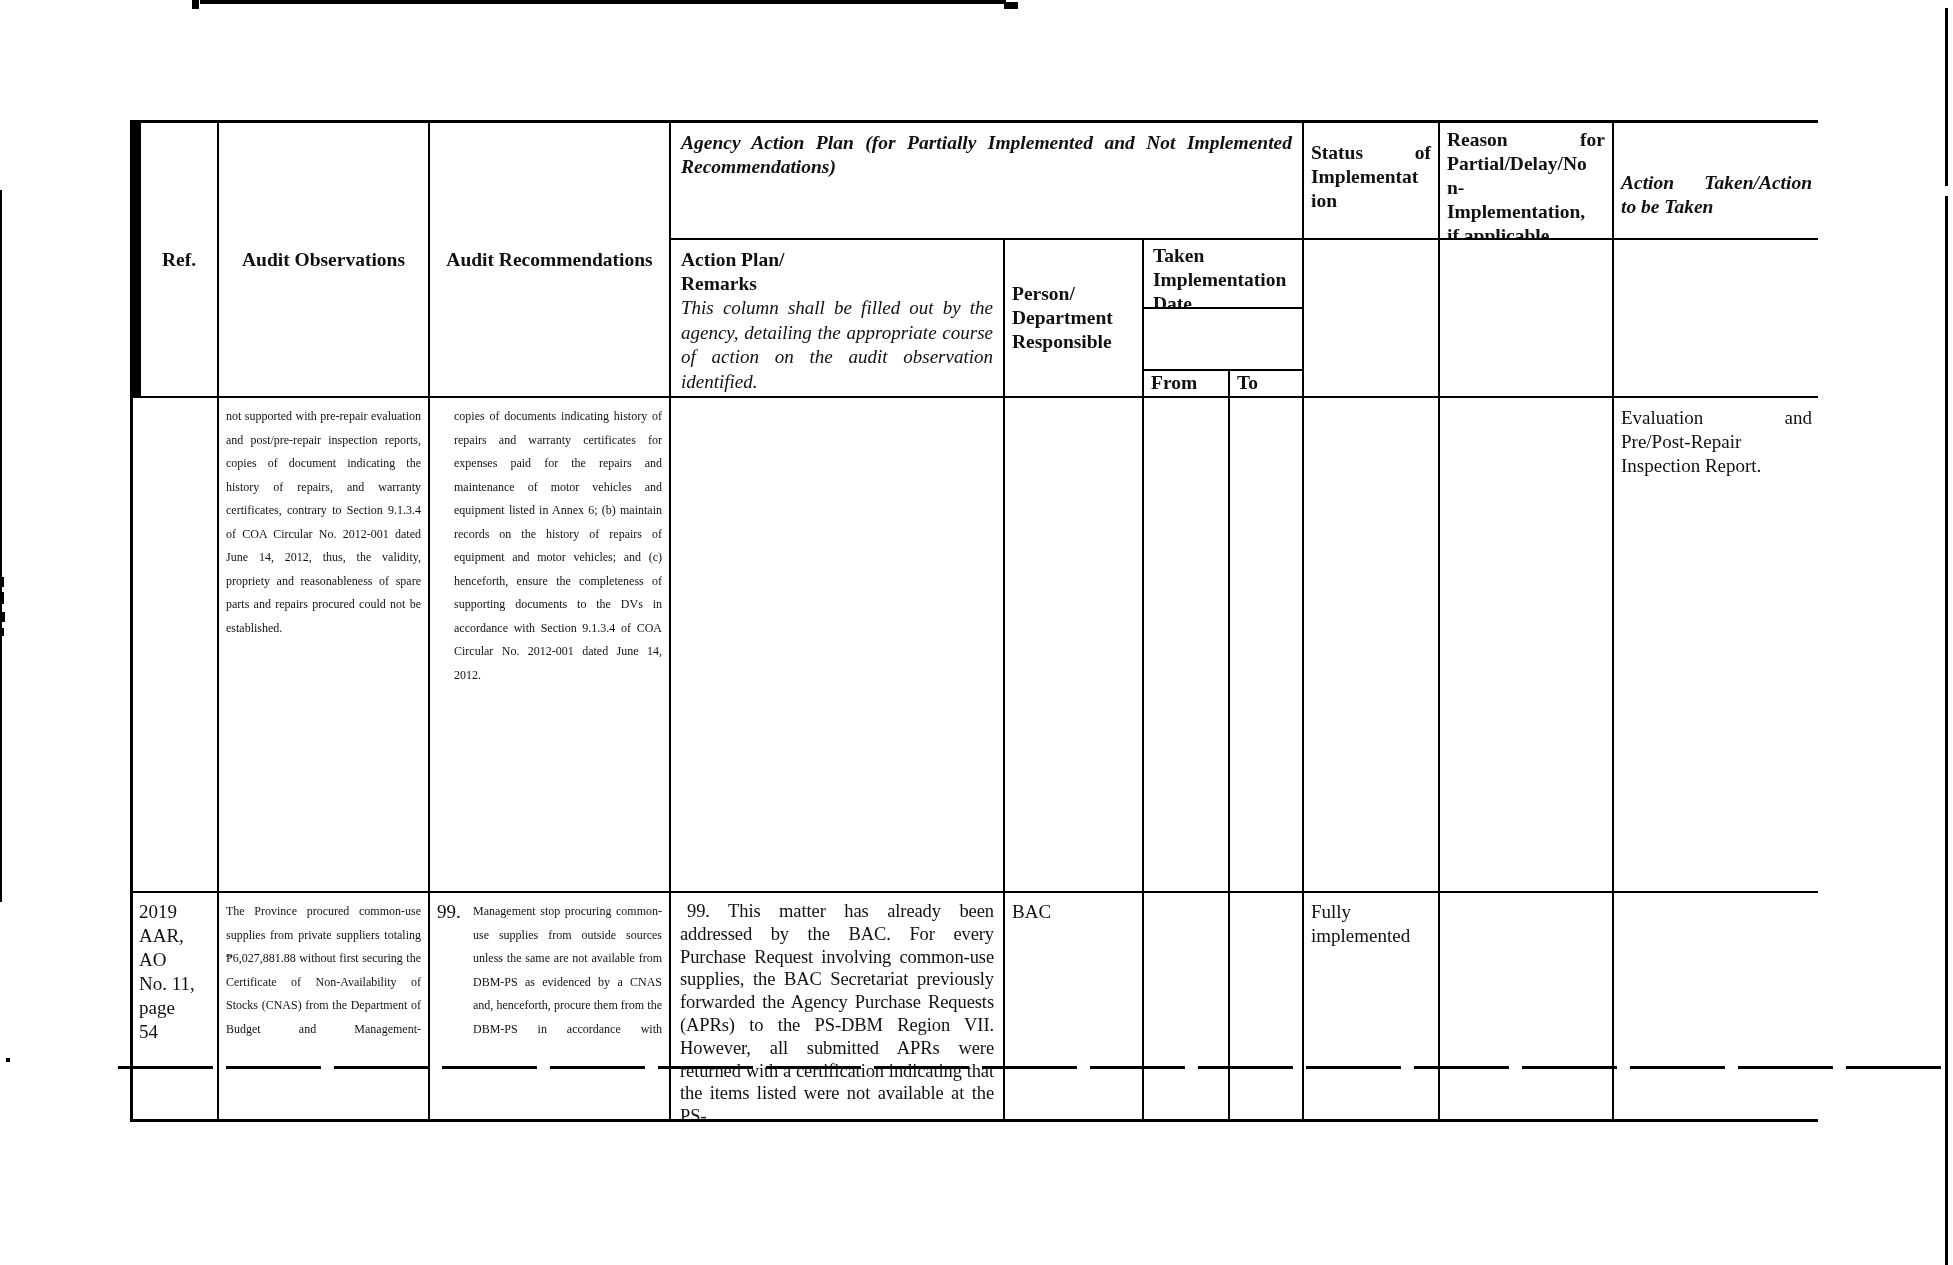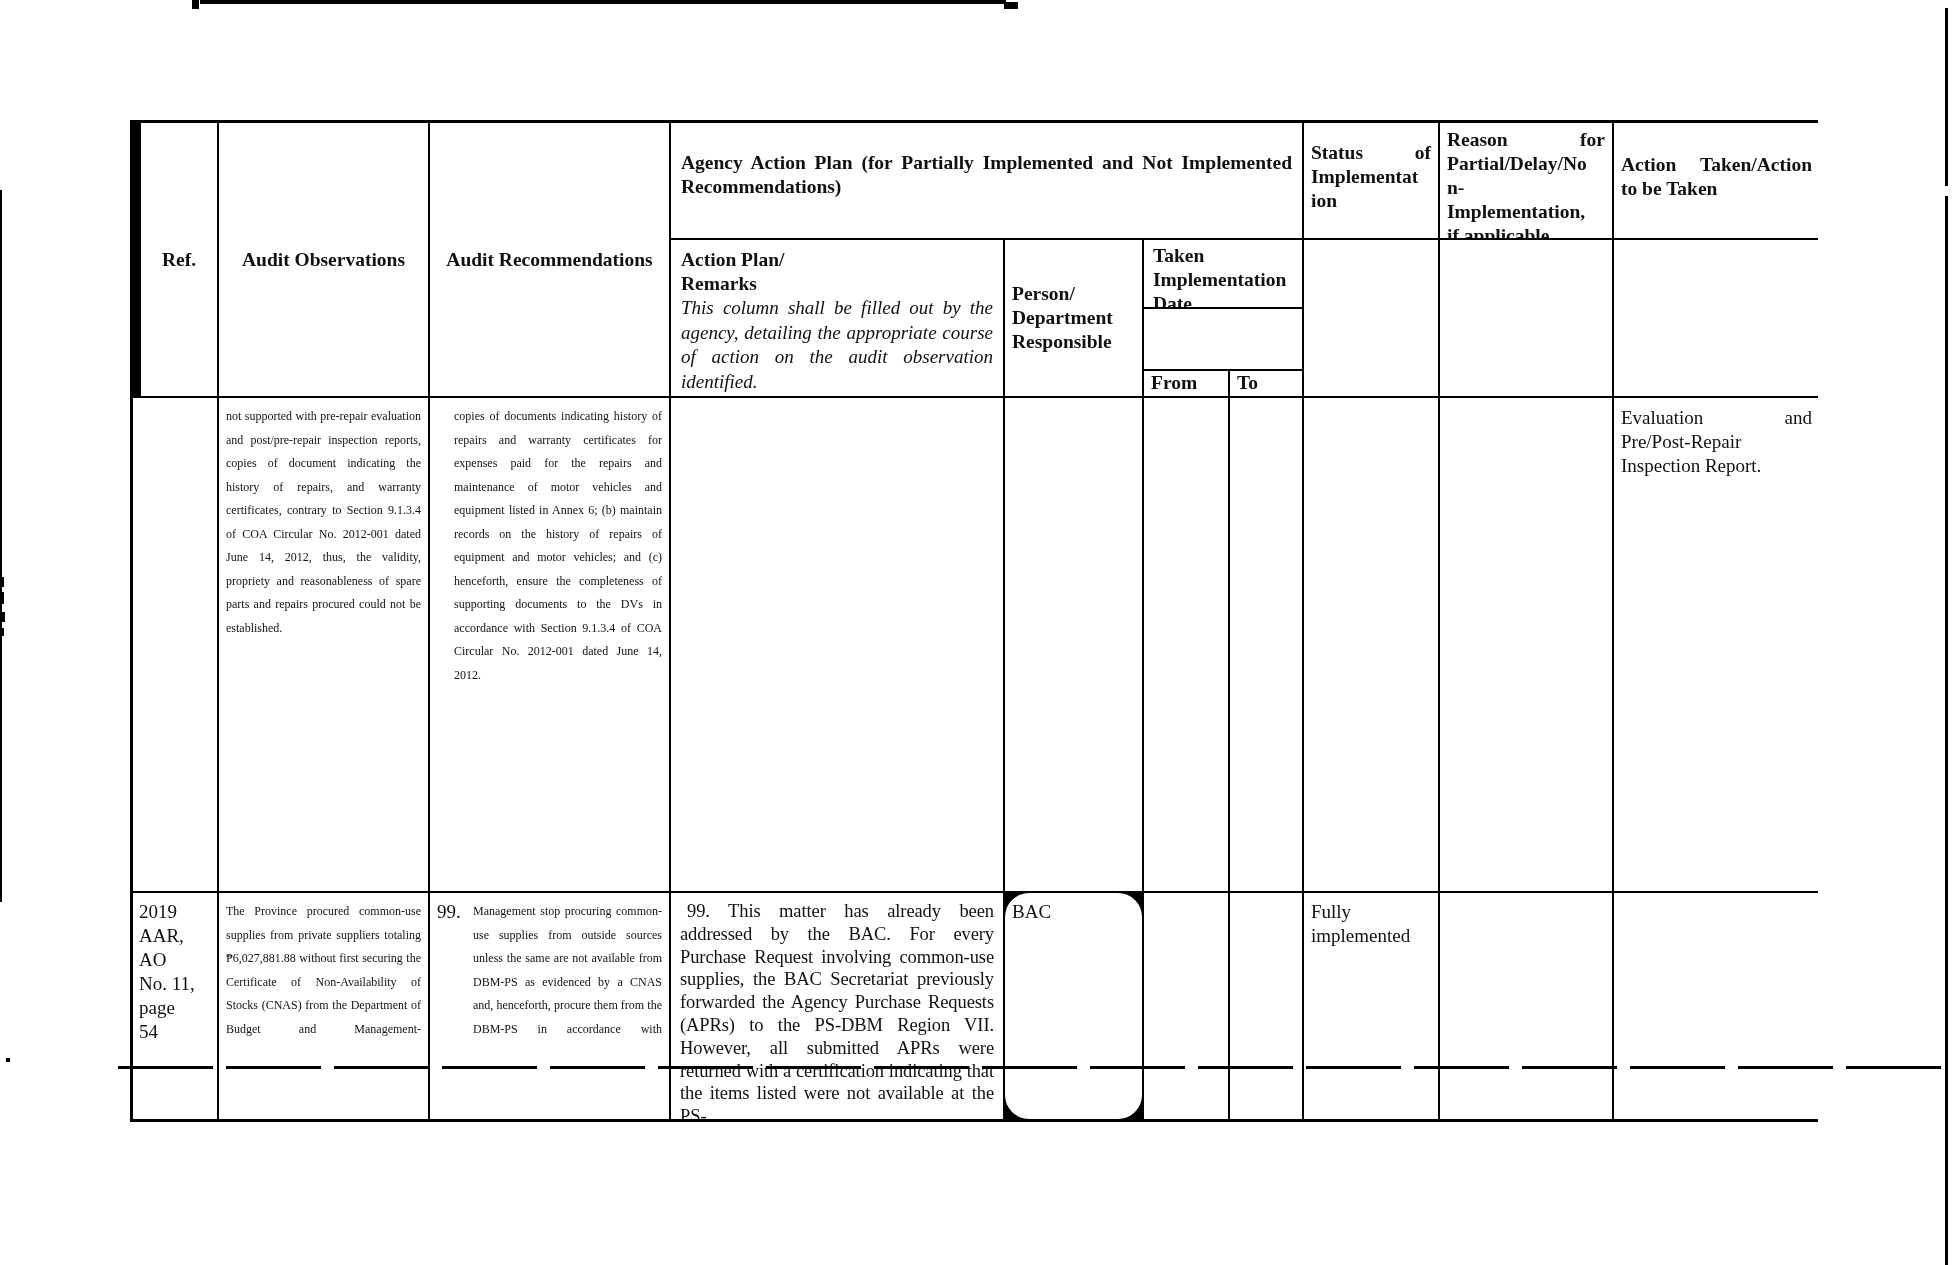--- a/index.html
+++ b/index.html
@@ -58,36 +58,36 @@
 
     <div class="c hdr center" style="grid-column:1;grid-row:1/5;margin-left:8px;">
       <span>Ref.</span>
     </div>
     <div class="c hdr center" style="grid-column:2;grid-row:1/5;text-align:right;">
       <span>Audit Observations</span>
     </div>
     <div class="c hdr center" style="grid-column:3;grid-row:1/5;">
       <span>Audit Recommendations</span>
     </div>
-    <div class="c hdr" style="grid-column:4/8;grid-row:1;padding:28px 10px 4px 10px;text-align:justify;">
+    <div class="c hdr" style="grid-column:4/8;grid-row:1;padding:8px 10px 4px 10px;text-align:justify;font-style:italic;">
       <span>Agency Action Plan (for Partially Implemented and Not Implemented Recommendations)</span>
     </div>
     <div class="c hdr" style="grid-column:8;grid-row:1;padding-top:18px;">
       <div class="ln b jl">Status of</div>
       <div class="ln b">Implementat</div>
       <div class="ln b">ion</div>
     </div>
     <div class="c hdr" style="grid-column:9;grid-row:1;padding-top:5px;">
       <div class="ln b jl">Reason for</div>
       <div class="ln b">Partial/Delay/No</div>
       <div class="ln b">n-</div>
       <div class="ln b">Implementation,</div>
       <div class="ln b">if applicable</div>
     </div>
-    <div class="c hdr" style="grid-column:10;grid-row:1;padding-top:30px;">
+    <div class="c hdr" style="grid-column:10;grid-row:1;padding-top:48px;font-style:italic;">
       <div class="ln b jl">Action Taken/Action</div>
       <div class="ln b">to be Taken</div>
     </div>
 
     <div class="c" style="grid-column:4;grid-row:2/5;padding:8px 10px;">
       <div class="ln b">Action Plan/</div>
       <div class="ln b">Remarks</div>
       <p class="note">This column shall be filled out by the agency, detailing the appropriate course of action on the audit observation identified.</p>
     </div>
     <div class="c" style="grid-column:5;grid-row:2/5;padding-top:42px;">
@@ -143,21 +143,21 @@
     </div>
     <div class="c" style="grid-column:3;grid-row:6;padding-top:7px;">
       <div class="hang">
         <span class="num">99.</span>
         <p class="para jlast">Management stop procuring common-use supplies from outside sources unless the same are not available from DBM-PS as evidenced by a CNAS and, henceforth, procure them from the DBM-PS in accordance with</p>
       </div>
     </div>
     <div class="c ap-cell" style="grid-column:4;grid-row:6;padding-top:7px;padding-left:9px;padding-right:9px;">
       <p class="para jlast" style="text-indent:7px;">99. This matter has already been addressed by the BAC. For every Purchase Request involving common-use supplies, the BAC Secretariat previously forwarded the Agency Purchase Requests (APRs) to the PS-DBM Region VII. However, all submitted APRs were returned with a certification indicating that the items listed were not available at the PS-</p>
     </div>
-    <div class="c" style="grid-column:5;grid-row:6;padding-top:7px;border-radius:24px;">
+    <div class="c" style="grid-column:5;grid-row:6;padding-top:7px;">
       <div class="ln">BAC</div>
     </div>
     <div class="c" style="grid-column:6;grid-row:6;"></div>
     <div class="c" style="grid-column:7;grid-row:6;"></div>
     <div class="c" style="grid-column:8;grid-row:6;padding-top:7px;">
       <div class="ln">Fully implemented</div>
     </div>
     <div class="c" style="grid-column:9;grid-row:6;"></div>
     <div class="c" style="grid-column:10;grid-row:6;"></div>
   </div>

